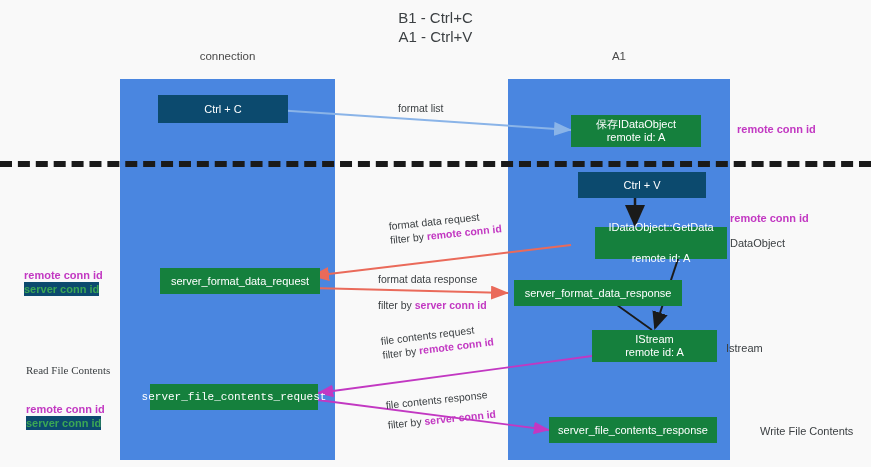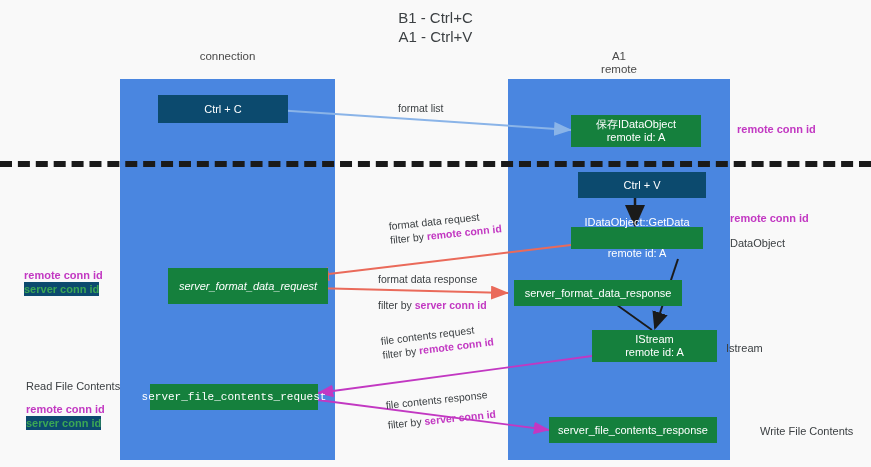--- a/index.html
+++ b/index.html
@@ -62,21 +62,20 @@
   <div class="title">
     <div>B1 - Ctrl+C</div>
     <div>A1 - Ctrl+V</div>
   </div>
 
   <div class="colhead" style="left:120px;top:50px;width:215px;">
     <div>connection</div>
   </div>
   <div class="colhead" style="left:508px;top:50px;width:222px;">
     <div>A1</div>
-    <div>remote</div>
   </div>
 
   <div class="lane" style="left:120px;top:79px;width:215px;height:381px;"></div>
   <div class="lane" style="left:508px;top:79px;width:222px;height:381px;"></div>
 
   <svg class="overlay" viewBox="0 0 871 467">
     <defs>
       <marker id="ah-blue" markerWidth="9" markerHeight="7" refX="8.5" refY="3.5" orient="auto">
         <polygon points="0 0, 9 3.5, 0 7" fill="#8ab4e8"></polygon>
       </marker>
@@ -116,26 +115,26 @@
 
   <div class="box orange" style="left:571px;top:115px;width:130px;height:32px;">
     <span>保存IDataObject</span>
     <span class="l2">remote id: A</span>
   </div>
 
   <div class="box green" style="left:578px;top:172px;width:128px;height:26px;">
     <span>Ctrl + V</span>
   </div>
 
-  <div class="box orange" style="left:571px;top:227px;width:132px;height:22px;gap:18px;">
+  <div class="box orange" style="left:595px;top:227px;width:132px;height:32px;gap:18px;">
     <span>IDataObject::GetData</span>
     <span class="l2">remote id: A</span>
   </div>
 
-  <div class="box orange" style="left:168px;top:268px;width:160px;height:36px;font-style:italic;">
+  <div class="box orange" style="left:160px;top:268px;width:160px;height:26px;">
     <span>server_format_data_request</span>
   </div>
 
   <div class="box orange" style="left:514px;top:280px;width:168px;height:26px;">
     <span>server_format_data_response</span>
   </div>
 
   <div class="box orange" style="left:592px;top:330px;width:125px;height:32px;">
     <span>IStream</span>
     <span class="l2">remote id: A</span>
@@ -155,21 +154,21 @@
 
   <div class="ann dark" style="left:730px;top:236px;">DataObject</div>
 
   <div class="ann dark" style="left:726px;top:341px;">Istream</div>
 
   <div class="ann dark" style="left:760px;top:424px;">Write File Contents</div>
 
   <div class="ann purple" style="left:24px;top:268px;">remote conn id</div>
   <div class="ann green" style="left:24px;top:282px;">server conn id</div>
 
-  <div class="ann dark" style="left:26px;top:379px;">Read File Contents</div>
+  <div class="ann dark" style="left:26px;top:363px;font-family:Liberation Serif, serif;">Read File Contents</div>
   <div class="ann purple" style="left:26px;top:402px;">remote conn id</div>
   <div class="ann green" style="left:26px;top:416px;">server conn id</div>
 
   <div class="albl" style="left:398px;top:101px;">format list</div>
 
   <div class="albl" style="left:388px;top:219px;transform:rotate(-6deg);transform-origin:left top;">
     <div>format data request</div>
     <div><span>filter by </span><span class="kw-purple">remote conn id</span></div>
   </div>
 

